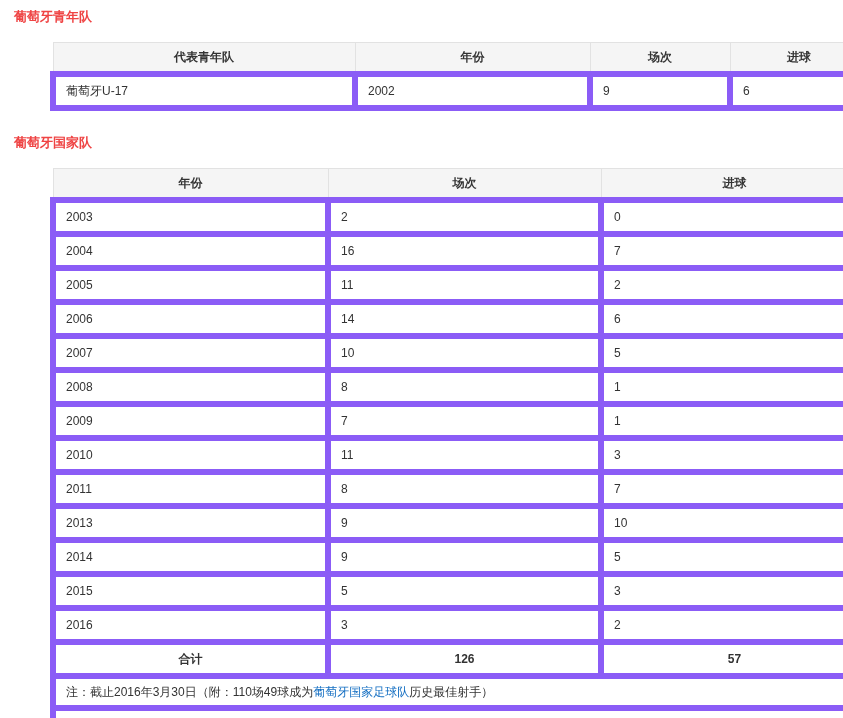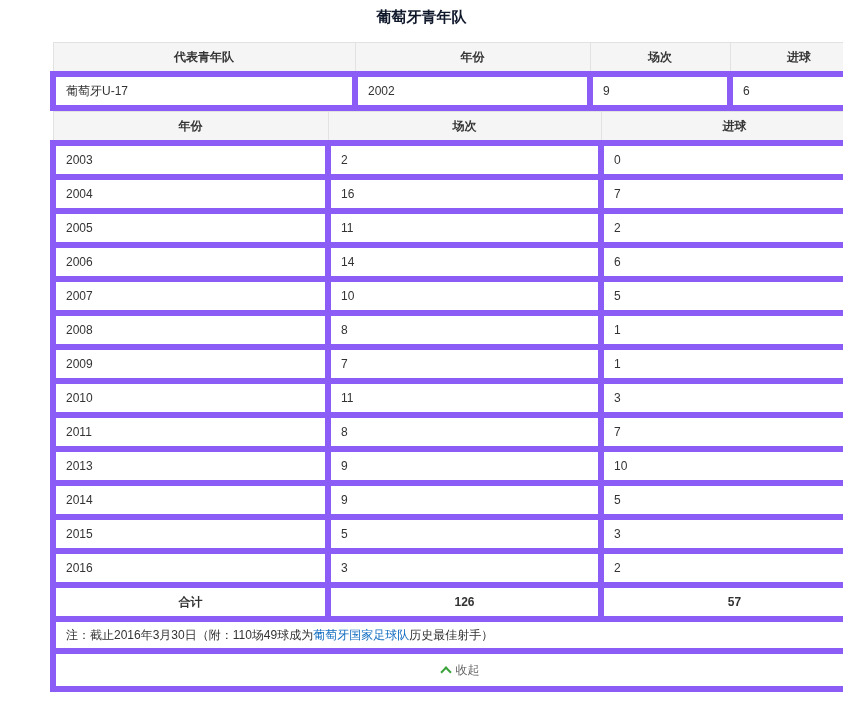--- a/index.html
+++ b/index.html
@@ -11,24 +11,23 @@
     width: 843px;
     height: 718px;
     font-family: "Liberation Sans", "DejaVu Sans", sans-serif;
     color: #333333;
     overflow: hidden;
   }
   .wrap {
     padding: 8px 14px 0 14px;
   }
   .tbl-title {
-    font-size: 15px;
+    font-size: 13px;
     font-weight: bold;
-    color: #0f172a;
-    text-align: center;
+    color: #ef4444;
     line-height: 18px;
     margin: 0 0 16px 0;
   }
   .tbl-title.second {
     margin: 23px 0 16px 0;
   }
   table {
     width: 100%;
     border-collapse: collapse;
     table-layout: fixed;
@@ -117,20 +116,21 @@
     <tbody id="youth-body">
         <tr>
           <td>葡萄牙U-17</td>
           <td>2002</td>
           <td>9</td>
           <td>6</td>
         </tr>
       </tbody>
   </table>
 
+  <h2 class="tbl-title second">葡萄牙国家队</h2>
 
   <table>
     <colgroup>
       <col style="width:275px">
         <col style="width:273px">
         <col style="width:267px">
     </colgroup>
     <thead>
       <tr>
         <th>年份</th>

